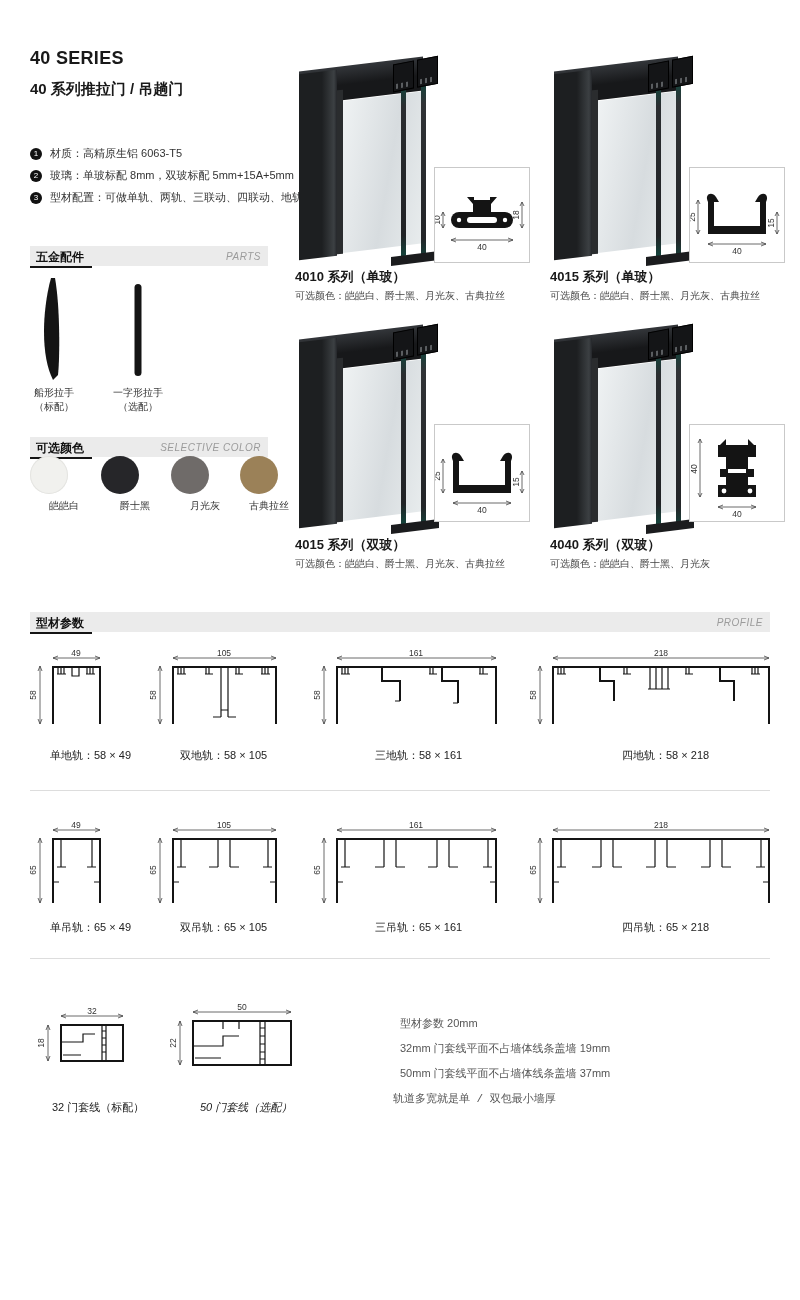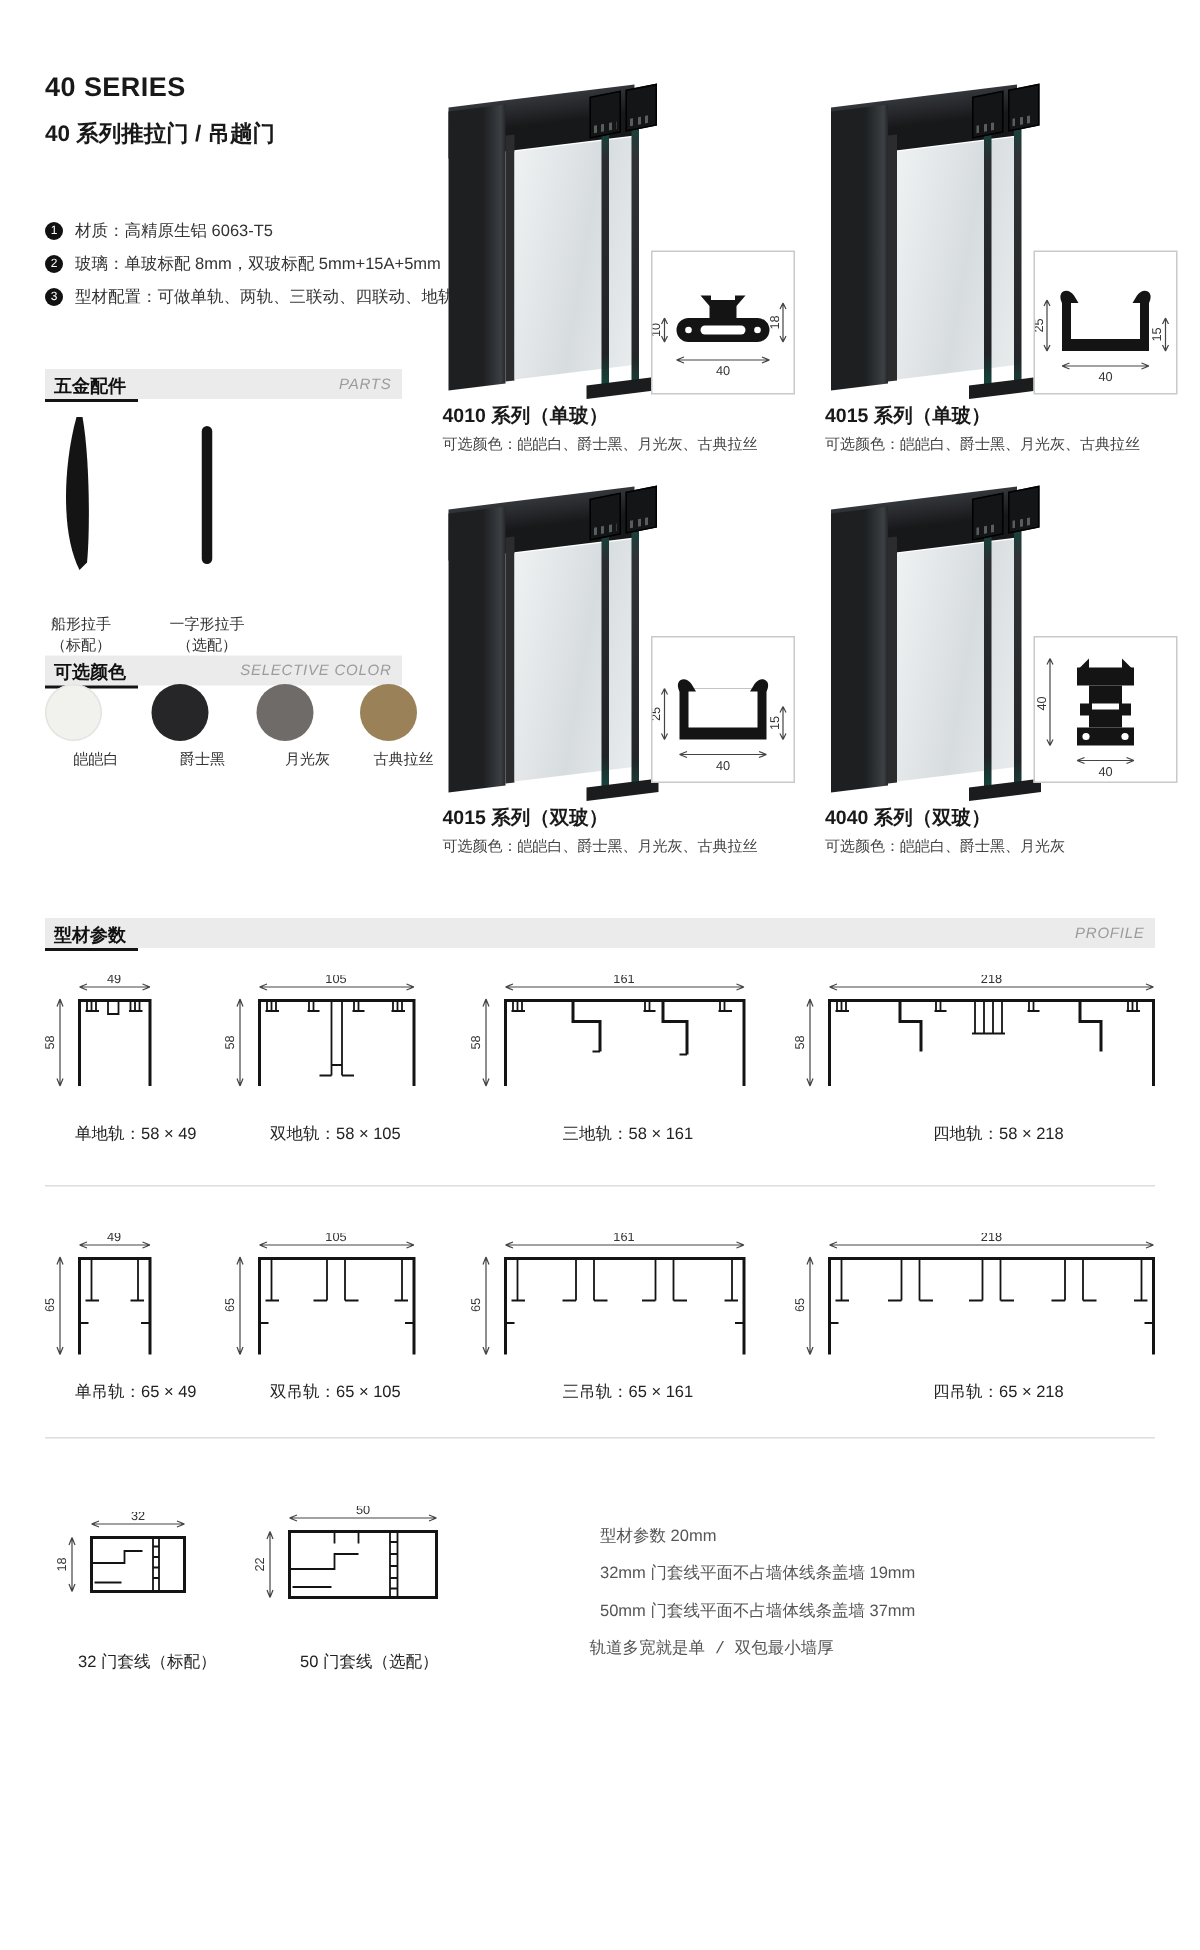--- a/index.html
+++ b/index.html
@@ -11,21 +11,21 @@
   .t2{font-size:15px;font-weight:700;color:#191919;}
   .spec{display:flex;align-items:center;font-size:11px;color:#333;}
   .spec .num{width:12px;height:12px;border-radius:50%;background:#111;color:#fff;
              font-size:8px;display:flex;align-items:center;justify-content:center;margin-right:8px;flex:0 0 12px;}
   
   .sec-hd{position:absolute;height:20px;background:#ebebeb;}
   .sec-hd .cn{position:absolute;left:6px;top:3px;font-size:12px;font-weight:700;color:#111;}
   .sec-hd .en{position:absolute;right:7px;top:5px;font-size:10px;color:#9b9b9b;letter-spacing:.5px;font-style:italic;}
   .sec-hd::after{content:"";position:absolute;left:0;bottom:-2px;width:62px;height:2px;background:#141414;}
   
-  .hlabel{font-size:10px;color:#333;text-align:center;line-height:1.35;margin-top:24px;}
+  .hlabel{font-size:10px;color:#333;text-align:center;line-height:1.35;}
   
   .swatch{position:absolute;width:38px;height:38px;border-radius:50%;}
   .swlabel{position:absolute;font-size:10px;color:#333;text-align:right;width:60px;}
   
   .pcap{font-size:13px;font-weight:700;color:#191919;}
   .pcol{font-size:10px;color:#444;}
   .pbox{position:absolute;background:#fff;border:1px solid #c9c9c9;}
   
   .door{position:absolute;width:150px;height:212px;}
   .door>div{position:absolute;}
@@ -341,20 +341,20 @@
   <div class="abs tlabel" style="left:52px;top:1100px;">32 门套线（标配）</div>
 
   <svg class="abs" style="left:168px;top:1004px;" width="140" height="78" viewBox="0 0 140 78">
     <path class="dim" d="M25,8 h98 M25,8 l5,-2 M25,8 l5,2 M123,8 l-5,-2 M123,8 l-5,2"></path>
     <text class="dim" x="74" y="5.5" text-anchor="middle">50</text>
     <path class="dim" d="M12,17 v44 M12,17 l-2,5 M12,17 l2,5 M12,61 l-2,-5 M12,61 l2,-5"></path>
     <text class="dim" x="8" y="39" text-anchor="middle" transform="rotate(-90 8 39)">22</text>
     <path class="ln" d="M25,17 H123 V61 H25 Z"></path>
     <path class="ln-t" d="M25,42 h30 v-10 h16 M92,17 V61 M97,17 V61 M92,24 h5 M92,32 h5 M92,40 h5 M92,48 h5 M92,55 h5 M27,54 h26 M55,17 v8 m16,-8 v8"></path>
   </svg>
-  <div class="abs tlabel" style="left:200px;top:1100px;">50 门套线（选配）</div>
+  <div class="abs tlabel" style="left:200px;top:1100px;font-style:italic;">50 门套线（选配）</div>
 
   <div class="abs note" style="left:400px;top:1016px;">型材参数 20mm</div>
   <div class="abs note" style="left:400px;top:1041px;">32mm 门套线平面不占墙体线条盖墙 19mm</div>
   <div class="abs note" style="left:400px;top:1066px;">50mm 门套线平面不占墙体线条盖墙 37mm</div>
   <div class="abs note" style="left:393px;top:1091px;font-family:Liberation Mono, monospace;">轨道多宽就是单 / 双包最小墙厚</div>
 
 </div>
 
 </body></html>

